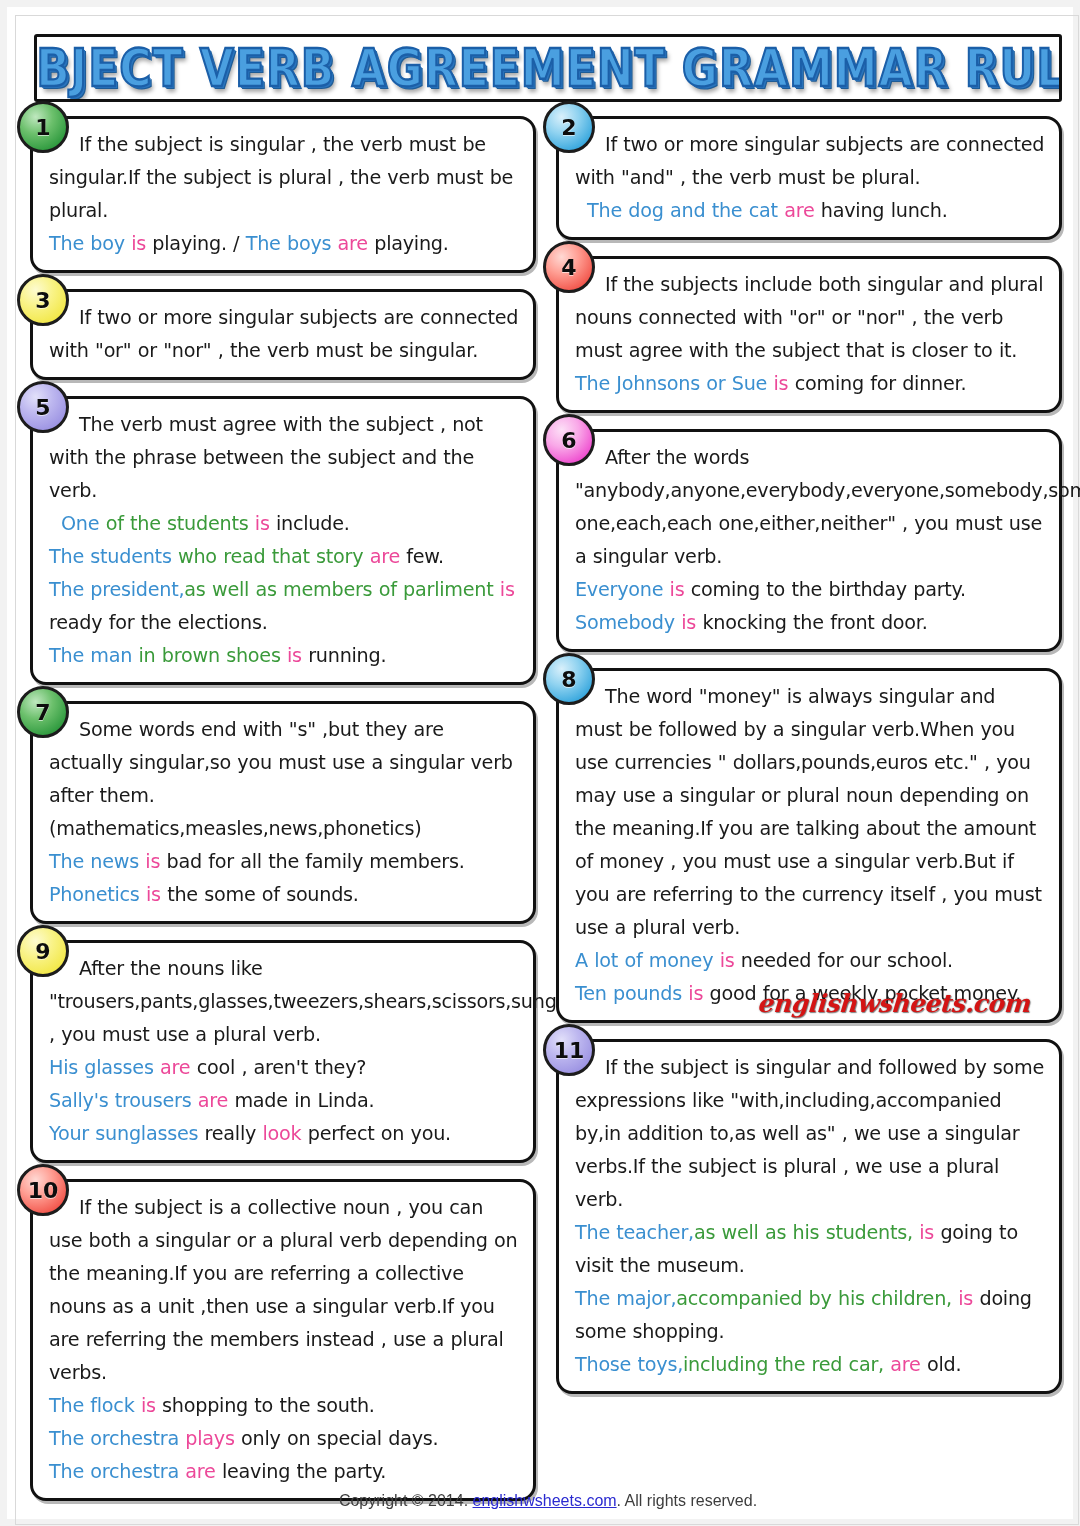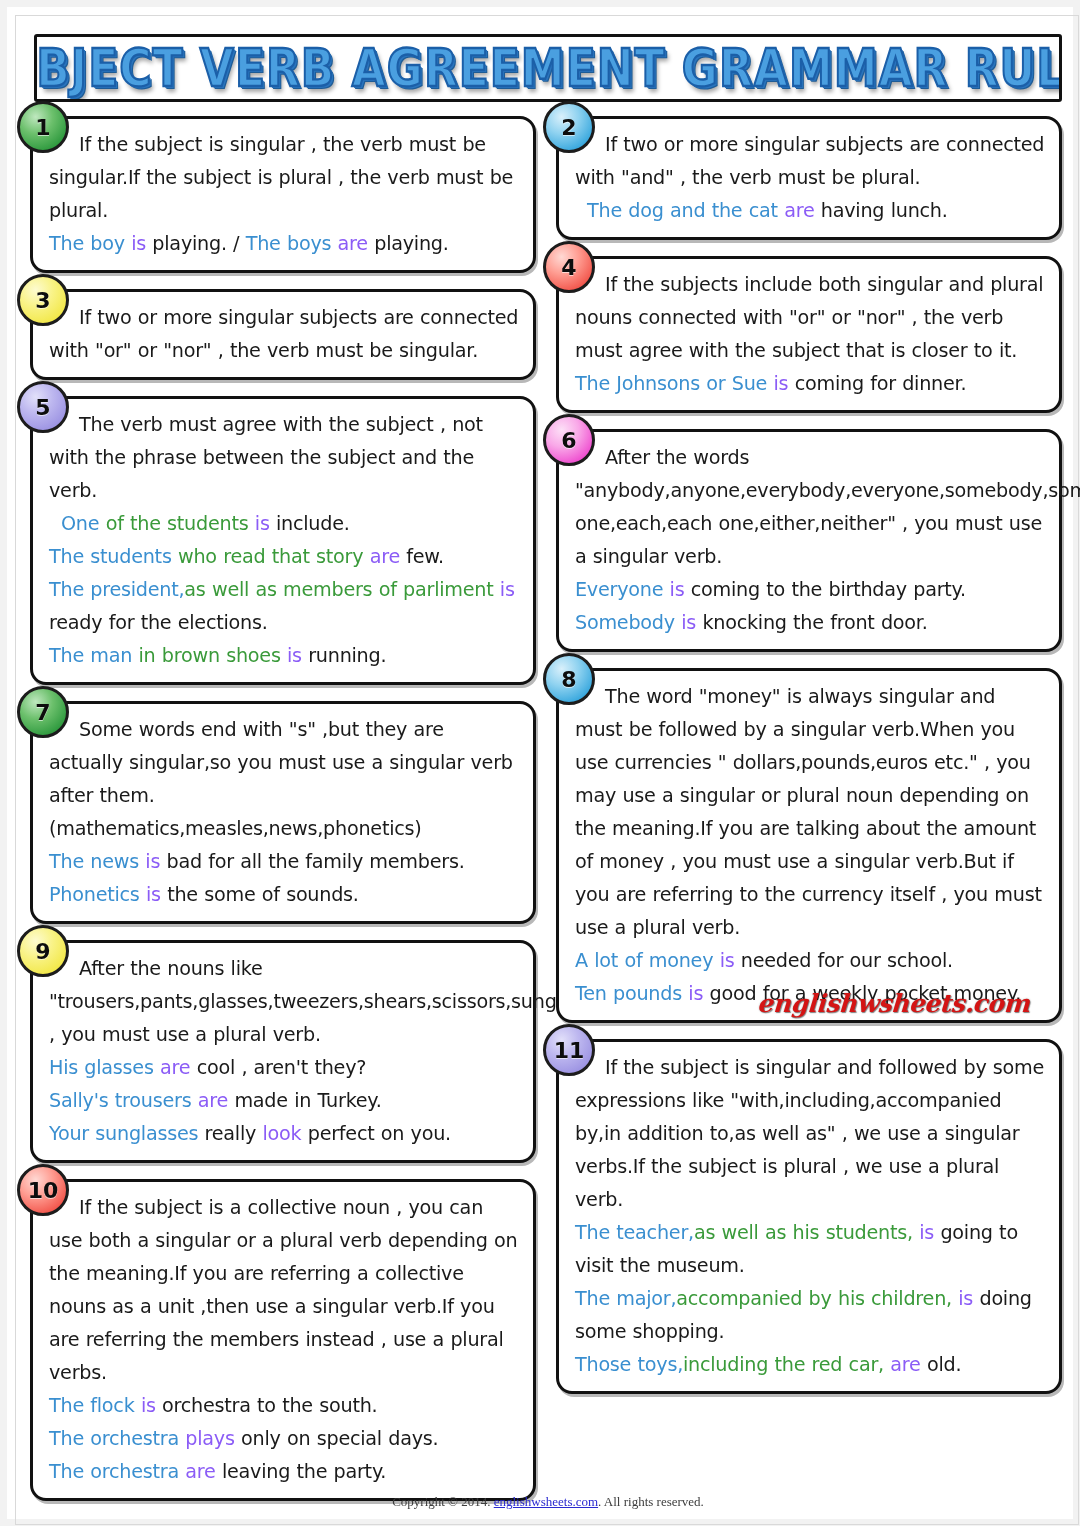--- a/index.html
+++ b/index.html
@@ -130,21 +130,21 @@
   }
   .badge.green   { background: radial-gradient(circle at 34% 28%, #bfe8bf 0%, #6cc06c 38%, #2f9a3f 78%, #1f7c31 100%); }
   .badge.blue    { background: radial-gradient(circle at 34% 28%, #d9f0fb 0%, #8fd2f0 38%, #39a8de 78%, #2b8dc2 100%); }
   .badge.yellow  { background: radial-gradient(circle at 34% 28%, #fdfbd0 0%, #f9f387 38%, #f2e84a 78%, #e3d62c 100%); }
   .badge.red     { background: radial-gradient(circle at 34% 28%, #ffd9d4 0%, #ff9d92 38%, #f2574d 78%, #d6342c 100%); }
   .badge.purple  { background: radial-gradient(circle at 34% 28%, #e2e0fa 0%, #bdb7ef 38%, #9d94e3 78%, #8077d4 100%); }
   .badge.magenta { background: radial-gradient(circle at 34% 28%, #fde0f7 0%, #f9a8e8 38%, #ef4fd0 78%, #dd30ba 100%); }
 
   
   .s { color: #3a8fd0; }              
-  .v { color: #8b5cf6; }              
+  .v { color: #ec4899; }              
   .ph { color: #3a9a3a; }             
   .k { color: #1a1a1a; }              
 
   
   .watermark {
     position: absolute;
     right: 28px;
     bottom: 2px;
     font-family: "DejaVu Serif", serif;
     font-style: italic;
@@ -157,22 +157,22 @@
     white-space: nowrap;
   }
 
   
   .footer {
     position: absolute;
     left: 0;
     bottom: 14px;
     width: 1064px;
     text-align: center;
-    font-family: Liberation Serif, serif;
-    font-size: 13px;
+    font-family: Liberation Sans, sans-serif;
+    font-size: 16px;
     color: #3d3d3d;
   }
   .footer .link {
     color: #2a2ad0;
     text-decoration: underline;
   }
 </style>
 </head>
 <body>
 
@@ -214,29 +214,29 @@
               <p><span class="indent"></span><span>Some words end with "s" ,but they are actually singular,so you must use a singular verb after them. (mathematics,measles,news,phonetics)</span></p>
               <p><span class="s">The news </span><span class="v">is </span><span class="k">bad for all the family members.</span></p>
               <p><span class="s">Phonetics </span><span class="v">is </span><span class="k">the some of sounds.</span></p>
             </div>
           </div>
           <div class="card">
             <div class="badge yellow">9</div>
             <div class="body">
               <p><span class="indent"></span><span>After the nouns like "trousers,pants,glasses,tweezers,shears,scissors,sunglasses , you must use a plural verb.</span></p>
               <p><span class="s">His glasses </span><span class="v">are </span><span class="k">cool , aren't they?</span></p>
-              <p><span class="s">Sally's trousers </span><span class="v">are </span><span class="k">made in Turkey.</span></p>
+              <p><span class="s">Sally's trousers </span><span class="v">are </span><span class="k">made in Linda.</span></p>
               <p><span class="s">Your sunglasses </span><span class="k">really </span><span class="v">look </span><span class="k">perfect on you.</span></p>
             </div>
           </div>
           <div class="card">
             <div class="badge red">10</div>
             <div class="body">
               <p><span class="indent"></span><span>If the subject is a collective noun , you can use both a singular or a plural verb depending on the meaning.If you are referring a collective nouns as a unit ,then use a singular verb.If you are referring the members instead , use a plural verbs.</span></p>
-              <p><span class="s">The flock </span><span class="v">is </span><span class="k">orchestra to the south.</span></p>
+              <p><span class="s">The flock </span><span class="v">is </span><span class="k">shopping to the south.</span></p>
               <p><span class="s">The orchestra </span><span class="v">plays </span><span class="k">only on special days.</span></p>
               <p><span class="s">The orchestra </span><span class="v">are </span><span class="k">leaving the party.</span></p>
             </div>
           </div>
         </div>
       <div class="col col-right" id="col-right">
           <div class="card">
             <div class="badge blue">2</div>
             <div class="body">
               <p><span class="indent"></span><span>If two or more singular subjects are connected with "and" , the verb must be plural.</span></p>

